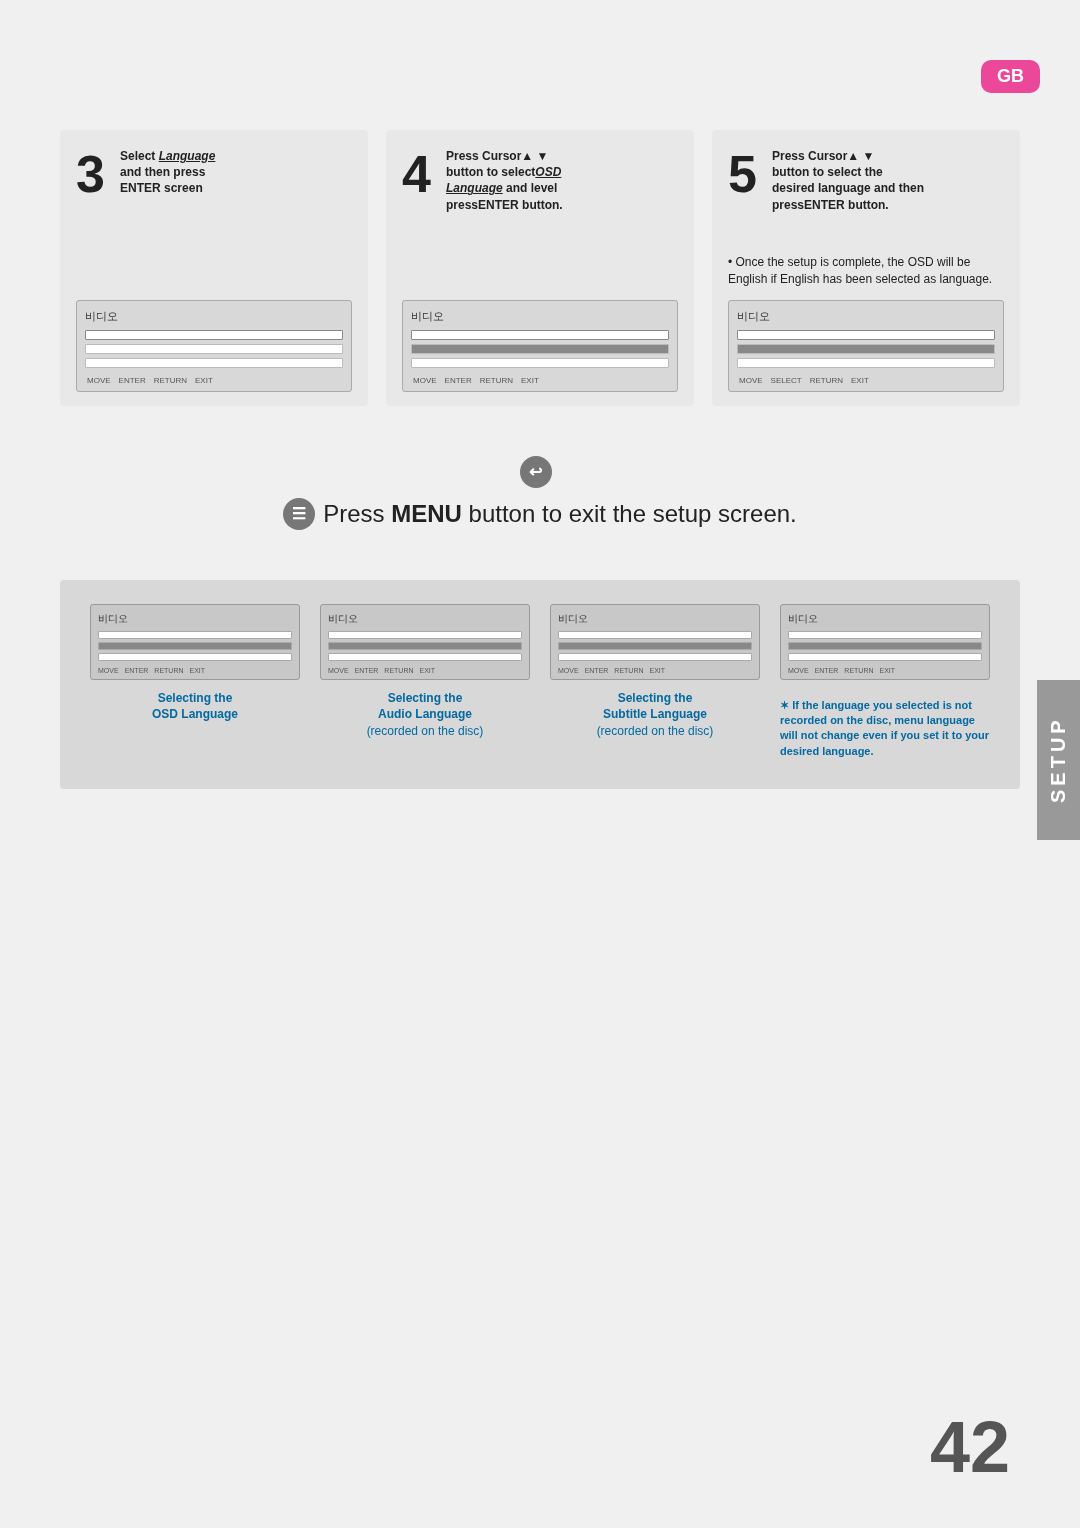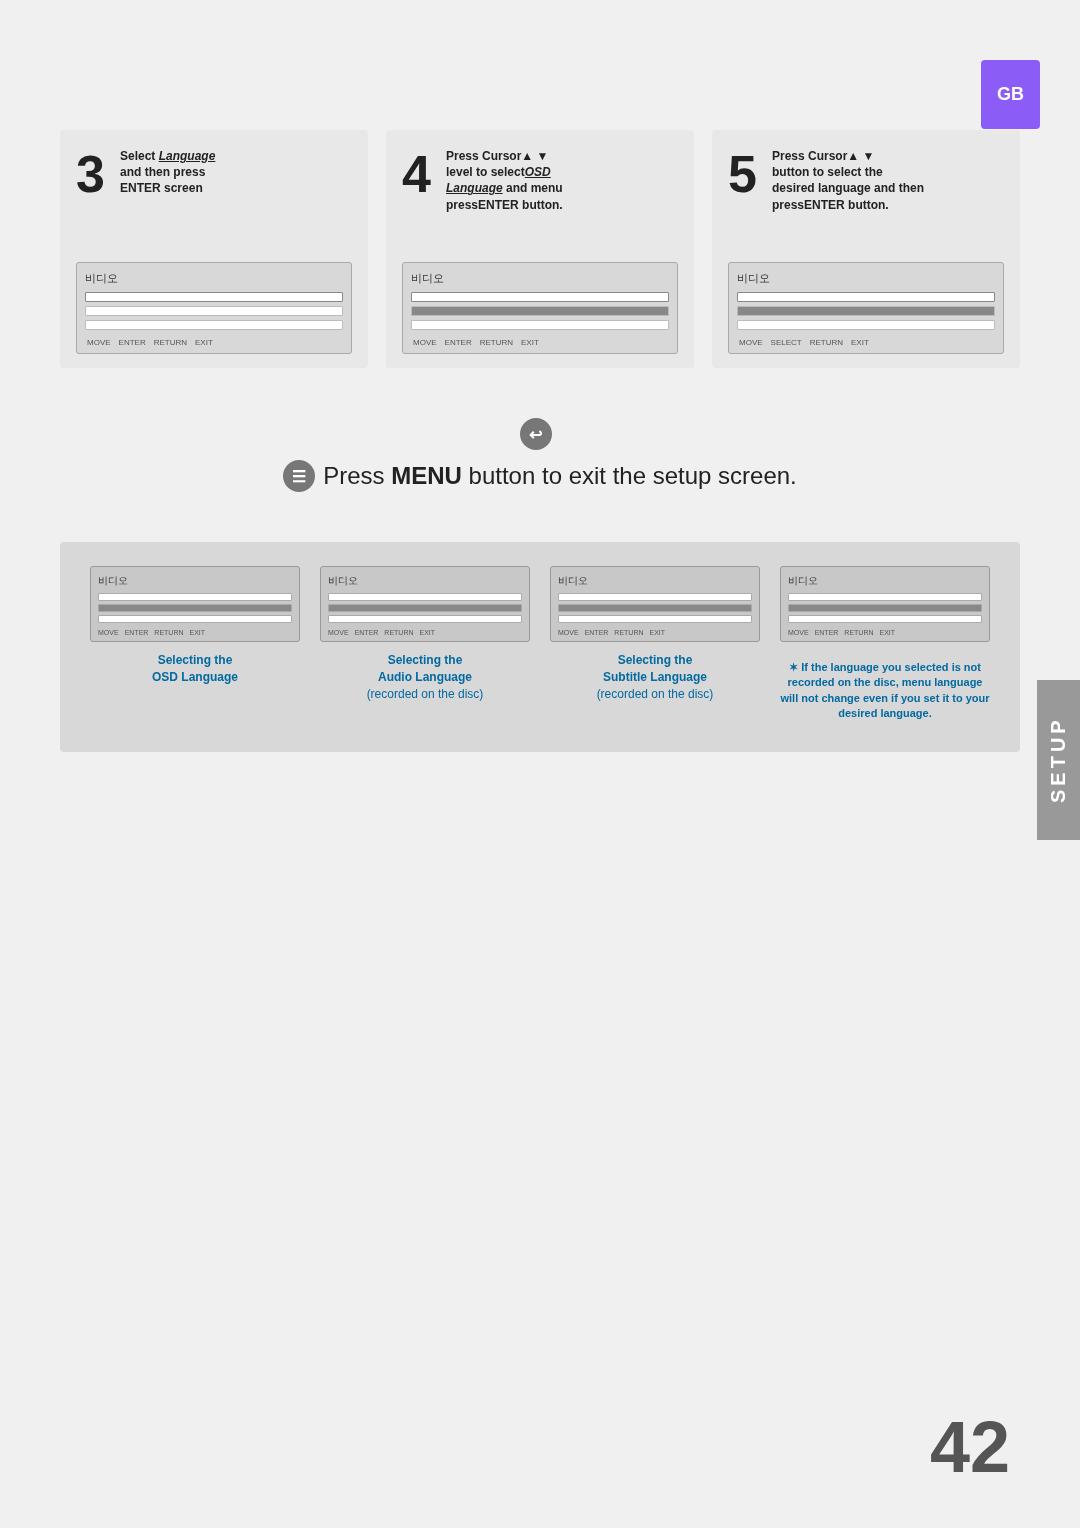--- a/index.html
+++ b/index.html
@@ -10,26 +10,26 @@
       font-family: Arial, sans-serif;
       position: relative;
       overflow: hidden;
     }
 
     
     .gb-badge {
       position: absolute;
       top: 60px;
       right: 40px;
-      background: #8b5cf6;
+      background: #ec4899;
       color: white;
       font-size: 18px;
       font-weight: bold;
-      padding: 24px 16px;
-      border-radius: 4px;
+      padding: 6px 16px;
+      border-radius: 10px;
     }
 
     
     .setup-badge {
       position: absolute;
       right: 0;
       top: 680px;
       background: #999;
       color: white;
       font-size: 20px;
@@ -294,22 +294,22 @@
           <span>EXIT</span>
         </div>
       </div>
     </div>
 
     <div class="step-box">
       <div class="step-header">
         <span class="step-number">4</span>
         <div class="step-text">
           <strong>Press Cursor▲ ▼</strong><br>
-          <span>level to select</span><span style="text-decoration: underline; font-style: italic;">OSD</span><br>
-          <span style="text-decoration: underline; font-style: italic;">Language</span><span> and menu</span><br>
+          <span>button to select</span><span style="text-decoration: underline; font-style: italic;">OSD</span><br>
+          <span style="text-decoration: underline; font-style: italic;">Language</span><span> and level</span><br>
           <span>press</span><strong>ENTER </strong><span>button.</span>
         </div>
       </div>
       <div class="screen-mockup">
         <div class="screen-title">비디오</div>
         <div class="screen-row highlighted"></div>
         <div class="screen-row selected"></div>
         <div class="screen-row"></div>
         <div class="screen-footer">
           <span>MOVE</span>
@@ -323,20 +323,23 @@
     <div class="step-box">
       <div class="step-header">
         <span class="step-number">5</span>
         <div class="step-text">
           <strong>Press Cursor▲ ▼</strong><br>
           <span>button to select the</span><br>
           <span>desired language and then</span><br>
           <span>press</span><strong>ENTER </strong><span>button.</span>
         </div>
       </div>
+      <div class="bullet-note">
+        <span>• Once the setup is complete, the OSD will be English if English has been selected as language.</span>
+      </div>
       <div class="screen-mockup" style="margin-top: 12px;">
         <div class="screen-title">비디오</div>
         <div class="screen-row highlighted"></div>
         <div class="screen-row selected"></div>
         <div class="screen-row"></div>
         <div class="screen-footer">
           <span>MOVE</span>
           <span>SELECT</span>
           <span>RETURN</span>
           <span>EXIT</span>
@@ -422,21 +425,21 @@
           <div class="bottom-screen-row sel"></div>
           <div class="bottom-screen-row"></div>
           <div class="bottom-screen-footer">
             <span>MOVE</span>
             <span>ENTER</span>
             <span>RETURN</span>
             <span>EXIT</span>
           </div>
         </div>
         <div class="bottom-caption">
-          <div class="star-note bold" style="font-size:11px; text-align:center; margin-top:8px; font-weight:bold;">✶ If the language you selected is not recorded on the disc, menu language will not change even if you set it to your desired language.</div>
+          <div class="star-note bold" style="font-size:11px; text-align:left; margin-top:8px; font-weight:bold;">✶ If the language you selected is not recorded on the disc, menu language will not change even if you set it to your desired language.</div>
         </div>
       </div>
 
     </div>
   </div>
 
 </div>
 
 <div class="page-number">42</div>
 

